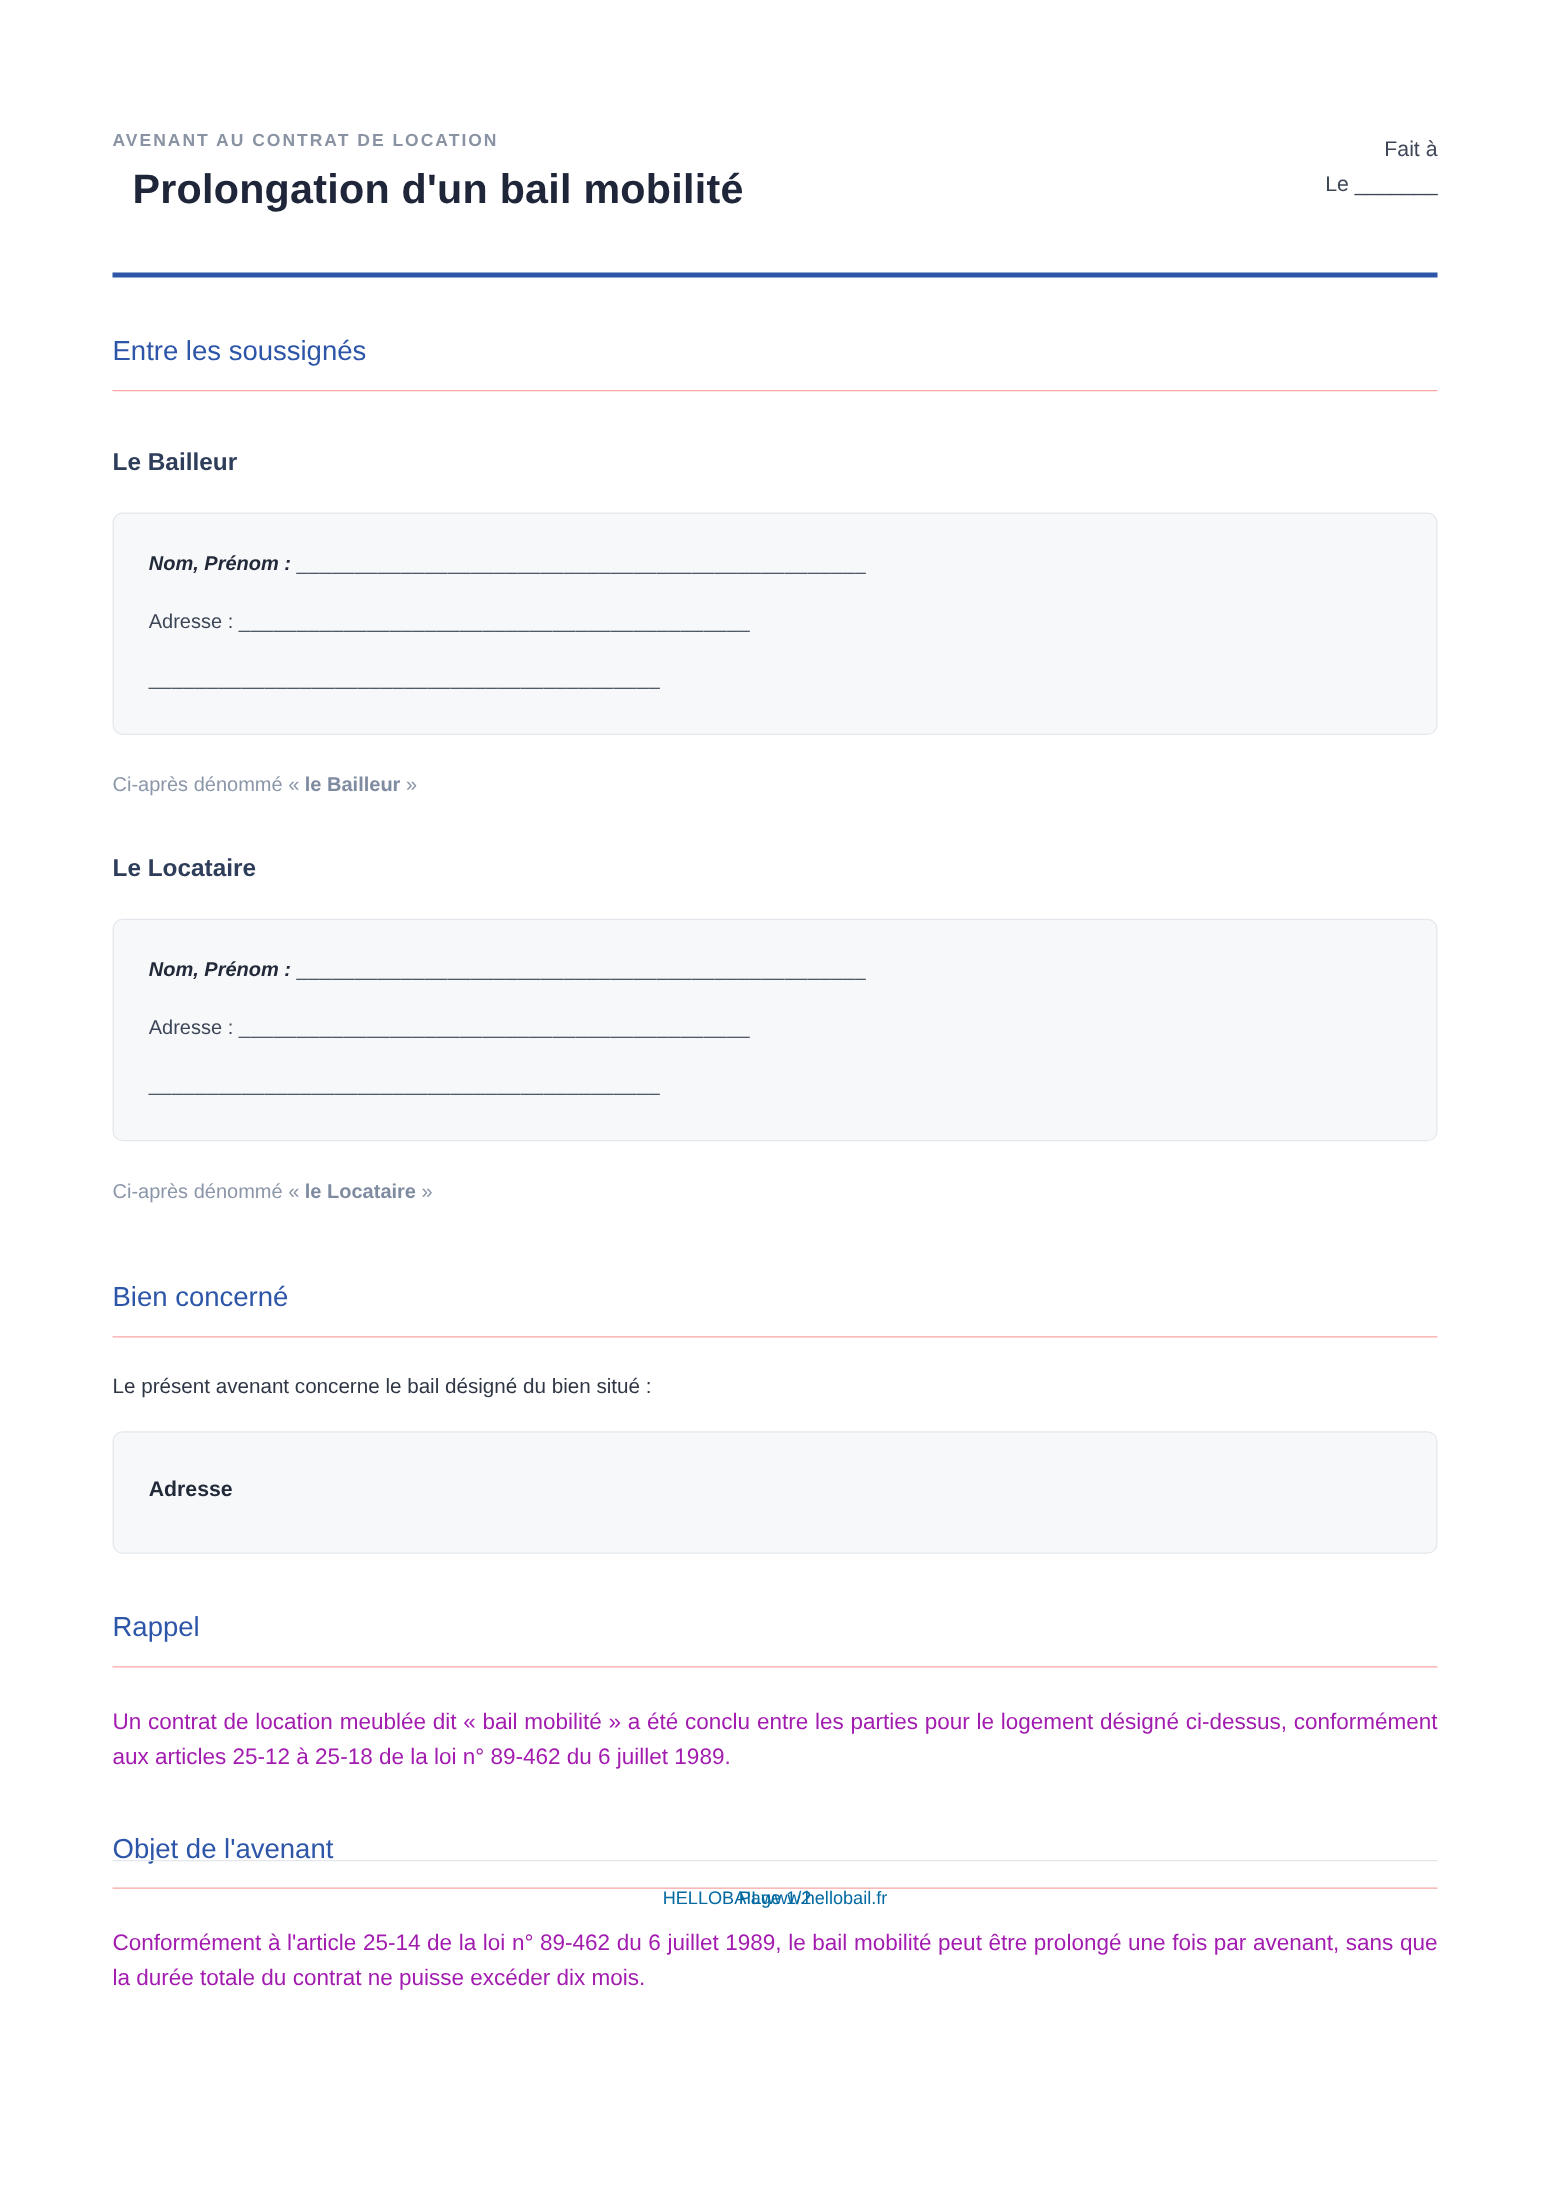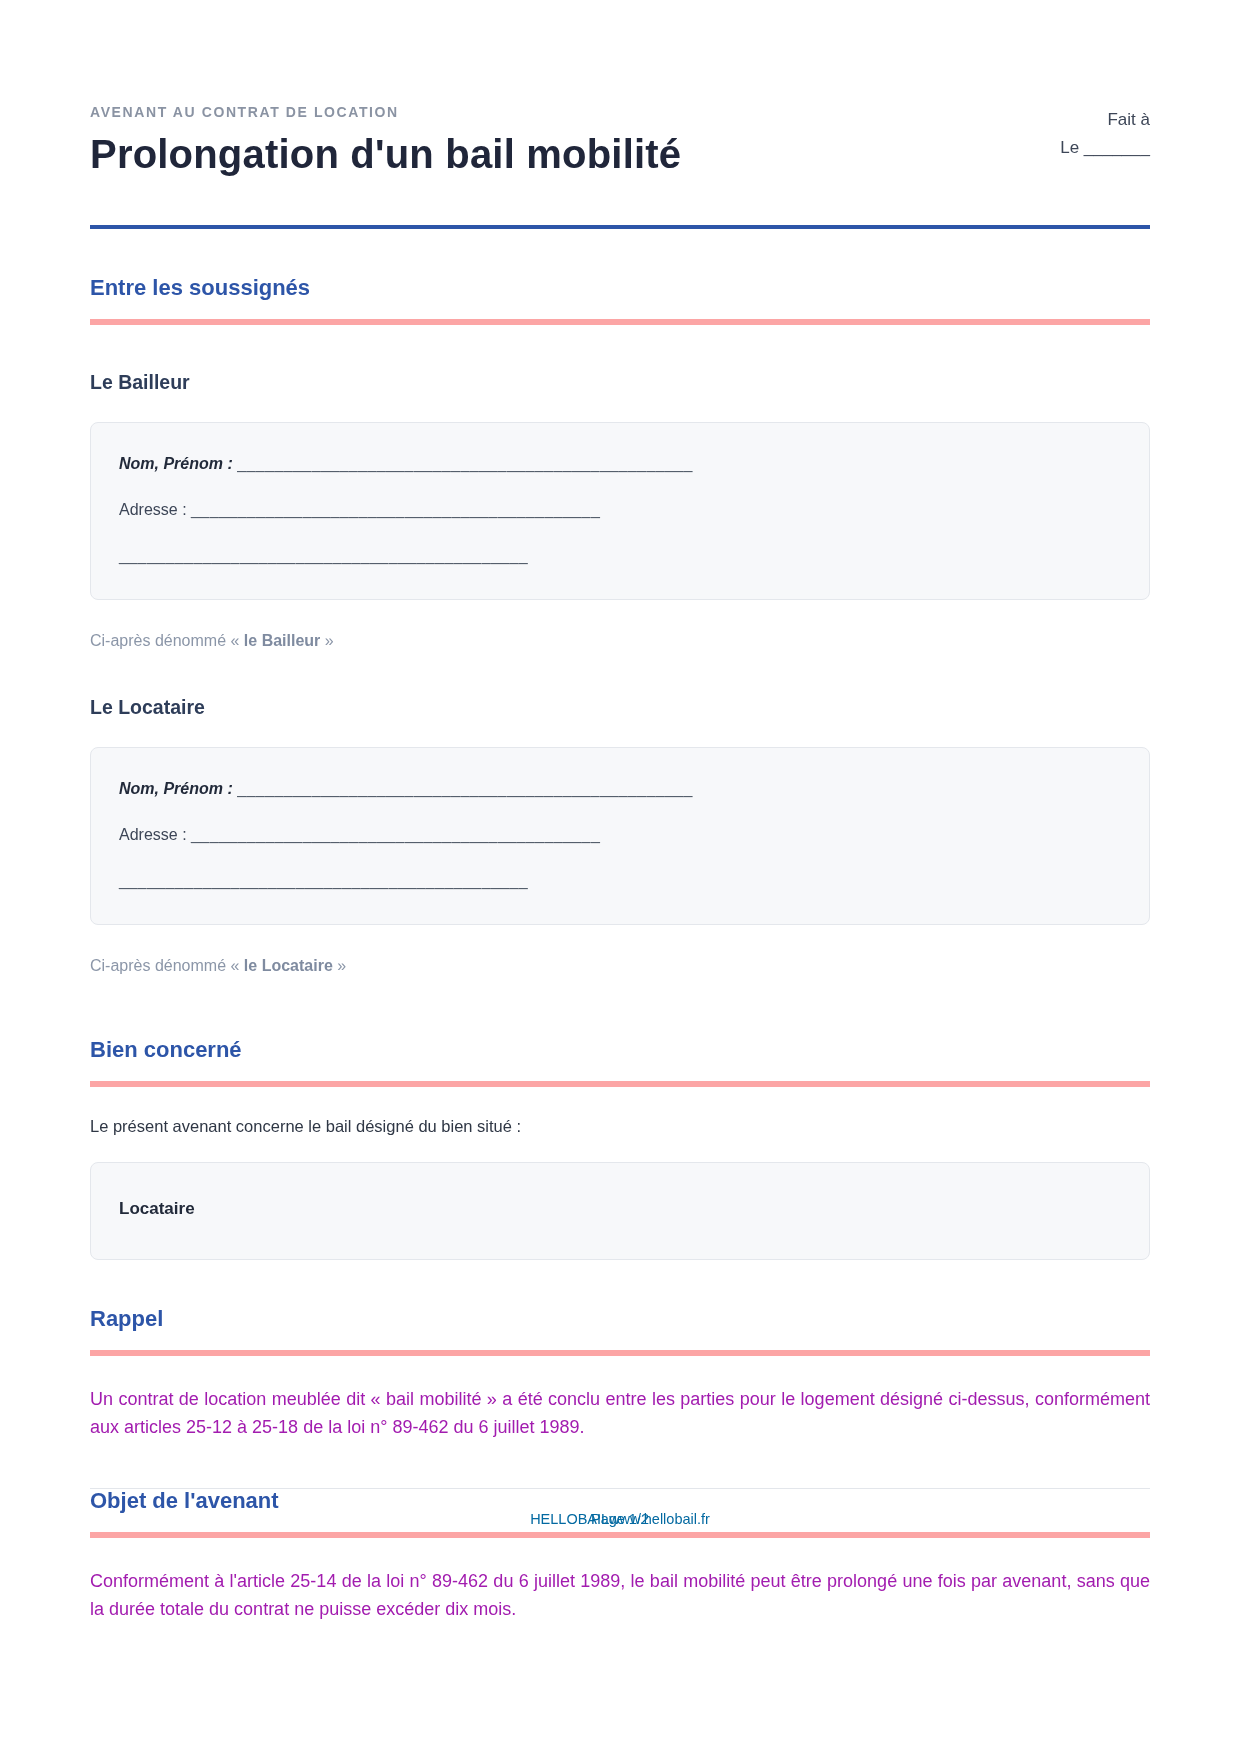--- a/index.html
+++ b/index.html
@@ -16,28 +16,28 @@
     padding: 104px 90px 0 90px;
     overflow: hidden;
     border-radius: 26px;
   }
   .header-row { display: flex; justify-content: space-between; align-items: flex-start; }
   .kicker {
     font-size: 14px; letter-spacing: 1.6px; font-weight: 600;
     color: #8a93a3; margin-bottom: 12px;
   }
   .doc-title {
-    font-size: 40px; font-weight: bold; color: #20263a; letter-spacing: 0.2px;
+    font-size: 33px; font-weight: bold; color: #20263a; letter-spacing: 0.2px; margin-left: 16px;
   }
   .fait-block { text-align: right; font-size: 17px; color: #3d4657; line-height: 1.65; padding-top: 2px; }
   .rule { height: 4px; background: #2d55a8; margin-top: 48px; }
 
   h2.section {
-    color: #2d55a8; font-size: 22px; font-weight: bold;
-    padding-bottom: 18px; border-bottom: 6px solid #fca5a5;
+    color: #2d55a8; font-size: 22px; font-weight: normal;
+    padding-bottom: 18px; border-bottom: 1px solid #fca5a5;
   }
   .mt-lg { margin-top: 46px; }
   .mt-xl { margin-top: 62px; }
 
   h3.sub { color: #2e3d59; font-size: 19.5px; font-weight: bold; margin-top: 46px; }
 
   .box {
     background: #f7f8fa; border: 1px solid #e4e7ec; border-radius: 8px;
     padding: 32px 28px 34px 28px; margin-top: 28px;
   }
@@ -123,21 +123,21 @@
 
   <div class="muted">
     <span>Ci-après dénommé « </span><span class="muted-bold">le Locataire</span><span> »</span>
   </div>
 
   <h2 class="section mt-xl">Bien concerné</h2>
 
   <div class="intro">Le présent avenant concerne le bail désigné du bien situé :</div>
 
   <div class="box logement-box">
-    <div class="box-title">Locataire</div>
+    <div class="box-title">Adresse</div>
   </div>
 
   <h2 class="section mt-lg">Rappel</h2>
 
   <p class="body">Un contrat de location meublée dit « bail mobilité » a été conclu entre les parties pour le logement désigné ci-dessus, conformément aux articles 25-12 à 25-18 de la loi n° 89-462 du 6 juillet 1989.</p>
 
   <h2 class="section mt-lg">Objet de l'avenant</h2>
 
   <p class="body">Conformément à l'article 25-14 de la loi n° 89-462 du 6 juillet 1989, le bail mobilité peut être prolongé une fois par avenant, sans que la durée totale du contrat ne puisse excéder dix mois.</p>
 

